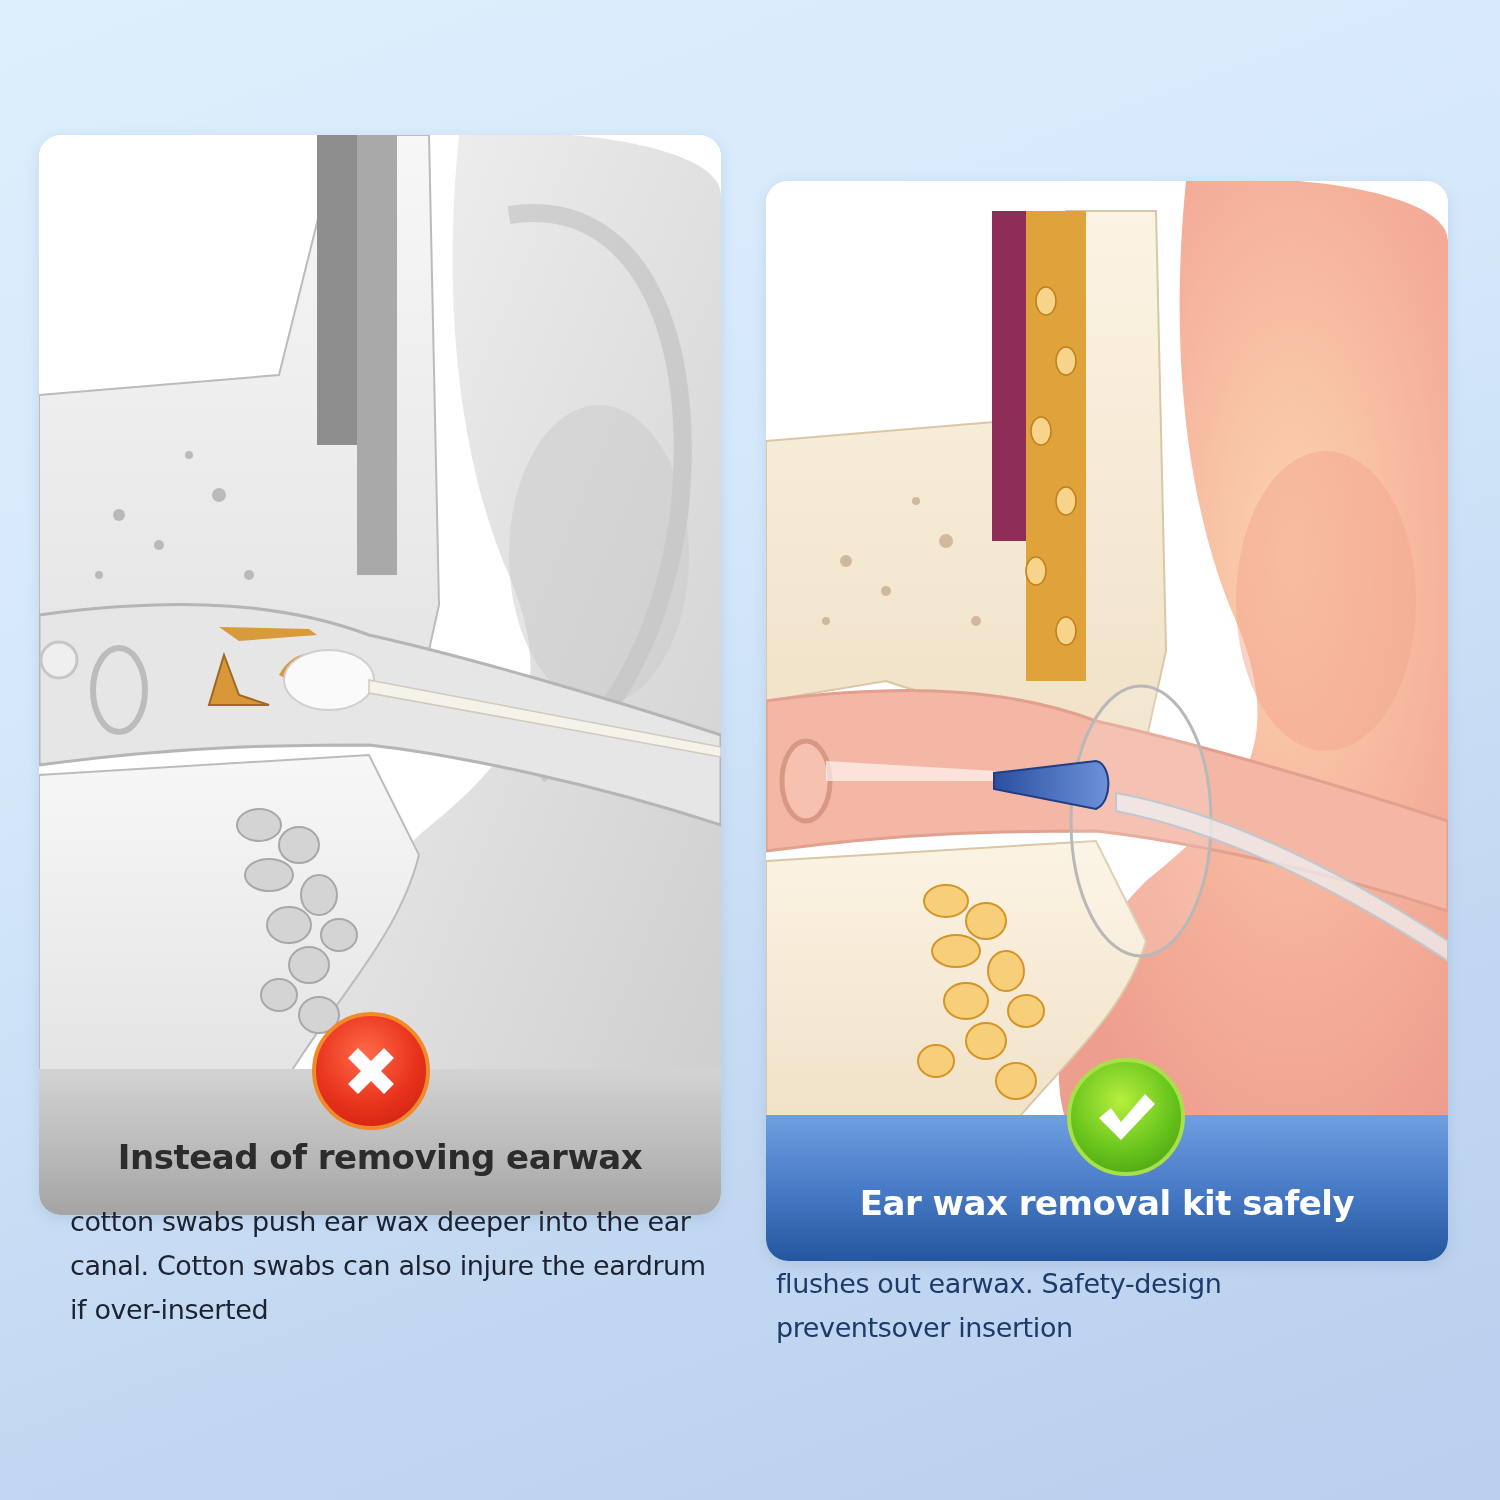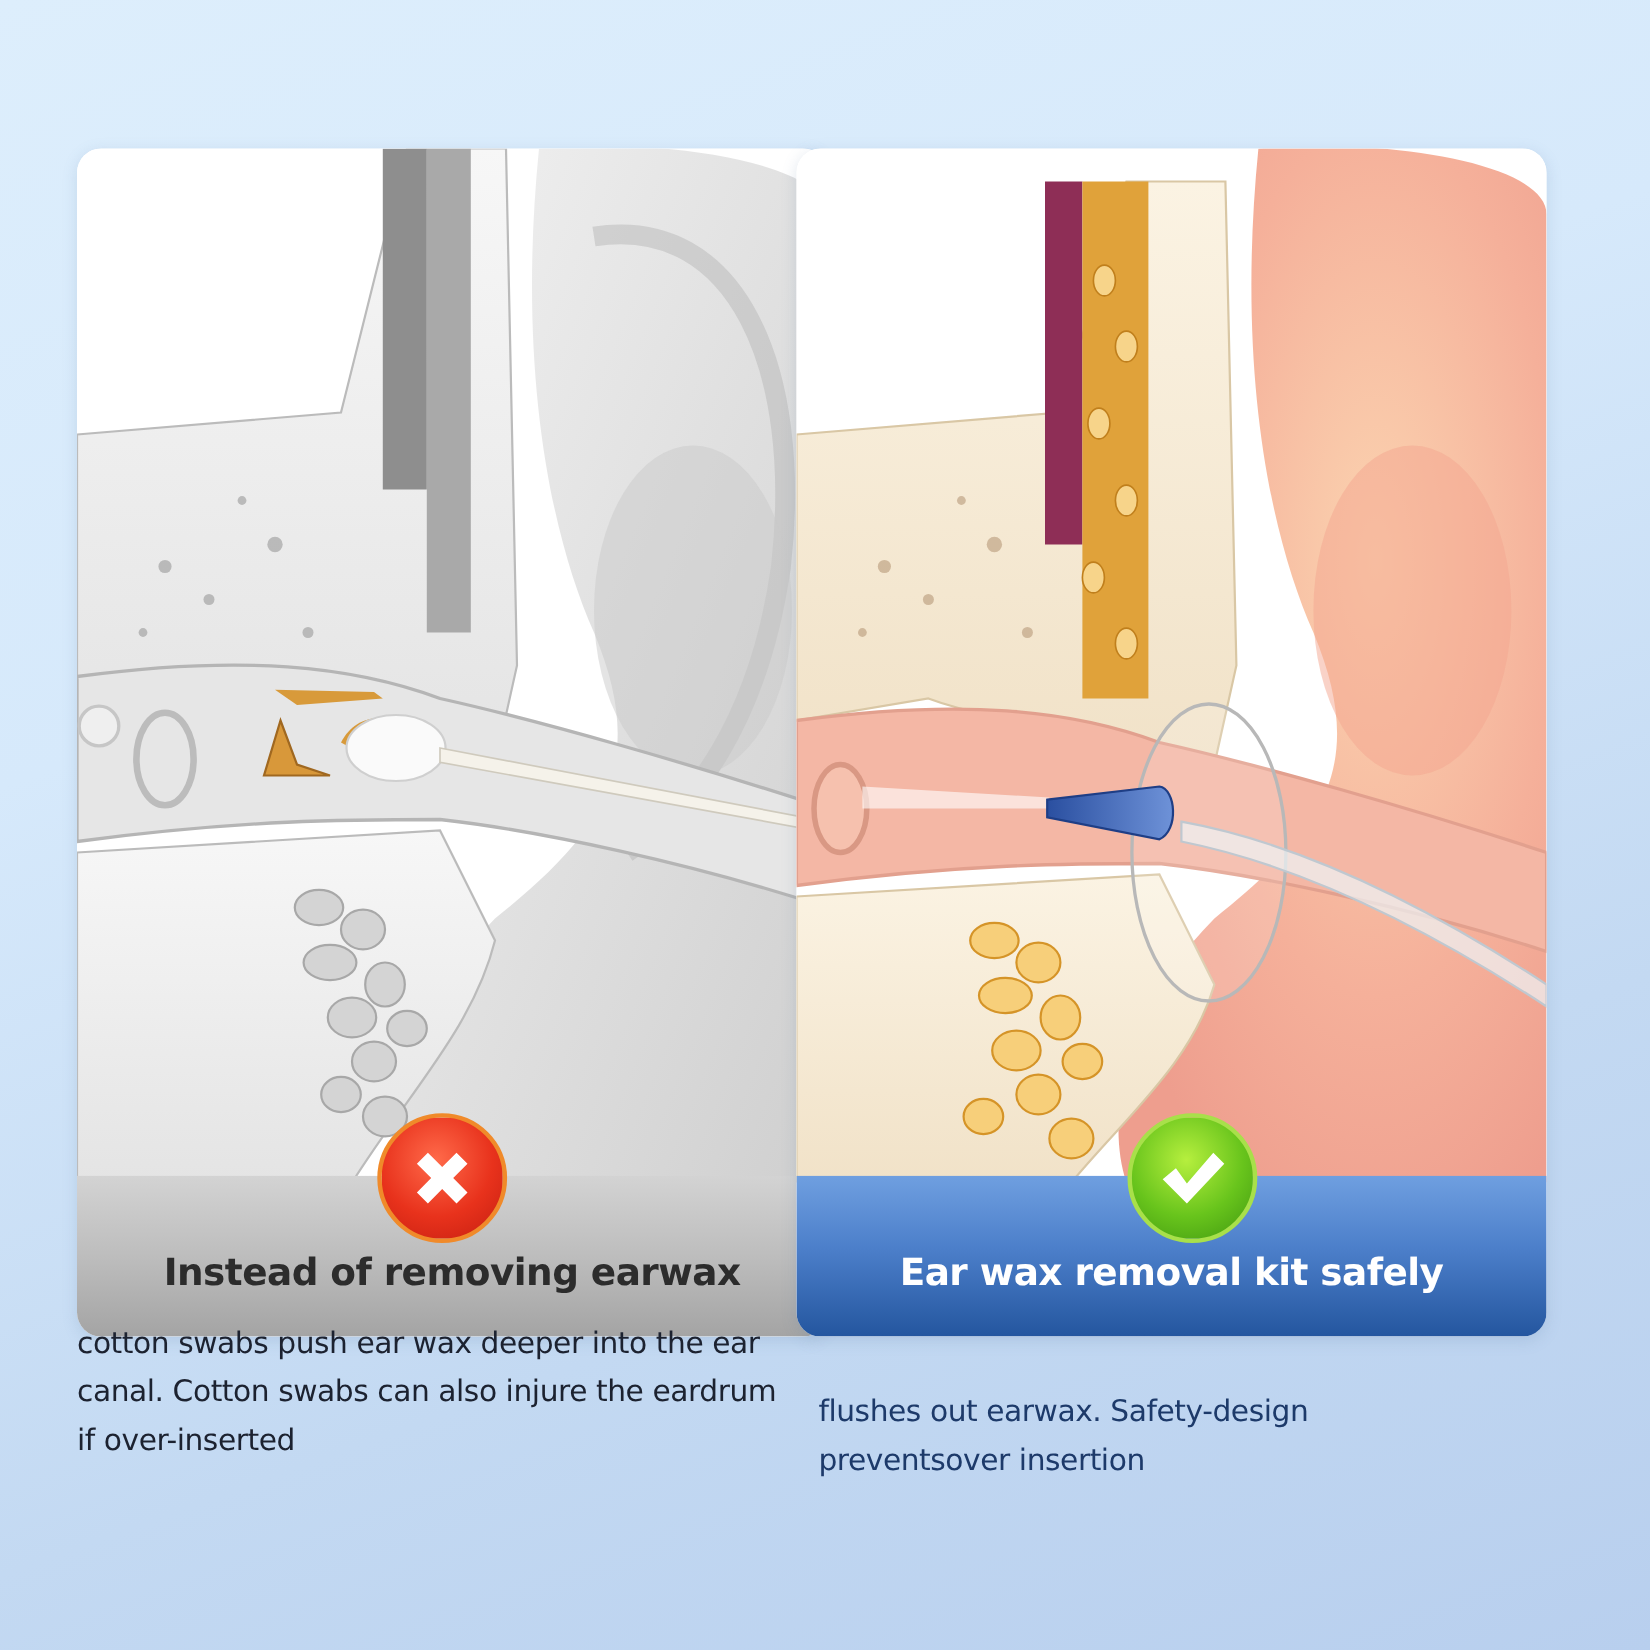--- a/index.html
+++ b/index.html
@@ -12,22 +12,22 @@
   .panel {
     position: absolute;
     top: 135px;
     width: 682px;
     height: 1080px;
     border-radius: 22px;
     overflow: hidden;
     background: #ffffff;
     box-shadow: 0 4px 14px rgba(90,120,160,0.18);
   }
-  .panel.left { left: 70px; }
-  .panel.right { left: 724px; }
+  .panel.left { left: 39px; }
+  .panel.right { left: 766px; margin-top: 46px; }
   .illus { position: absolute; left: 0; top: 0; width: 100%; height: 940px; }
   .caption-bar {
     position: absolute; left: 0; bottom: 0; width: 100%; height: 146px;
     display: flex; align-items: flex-end; justify-content: center;
     padding-bottom: 38px;
   }
   .left .caption-bar {
     background: linear-gradient(180deg, #d3d3d3 0%, #bdbdbd 50%, #a4a4a4 100%);
   }
   .right .caption-bar {
@@ -56,21 +56,21 @@
     border: 4px solid #a8e04a;
   }
   .desc {
     position: absolute;
     font-family: "DejaVu Sans", sans-serif;
     font-size: 27px;
     line-height: 44px;
     letter-spacing: -0.4px;
   }
   .desc.left-desc { left: 70px; top: 1200px; width: 660px; color: #1c2230; }
-  .desc.right-desc { left: 744px; top: 1262px; width: 620px; color: #1d3a6a; }
+  .desc.right-desc { left: 776px; top: 1262px; width: 620px; color: #1d3a6a; }
 </style>
 </head>
 <body>
 
 <div class="panel left">
   <svg class="illus" viewBox="0 0 682 940" preserveAspectRatio="none">
     <defs>
       <linearGradient id="gEarL" x1="0" y1="0" x2="1" y2="1">
         <stop offset="0" stop-color="#f2f2f2"></stop>
           <stop offset="1" stop-color="#cfcfcf"></stop>

